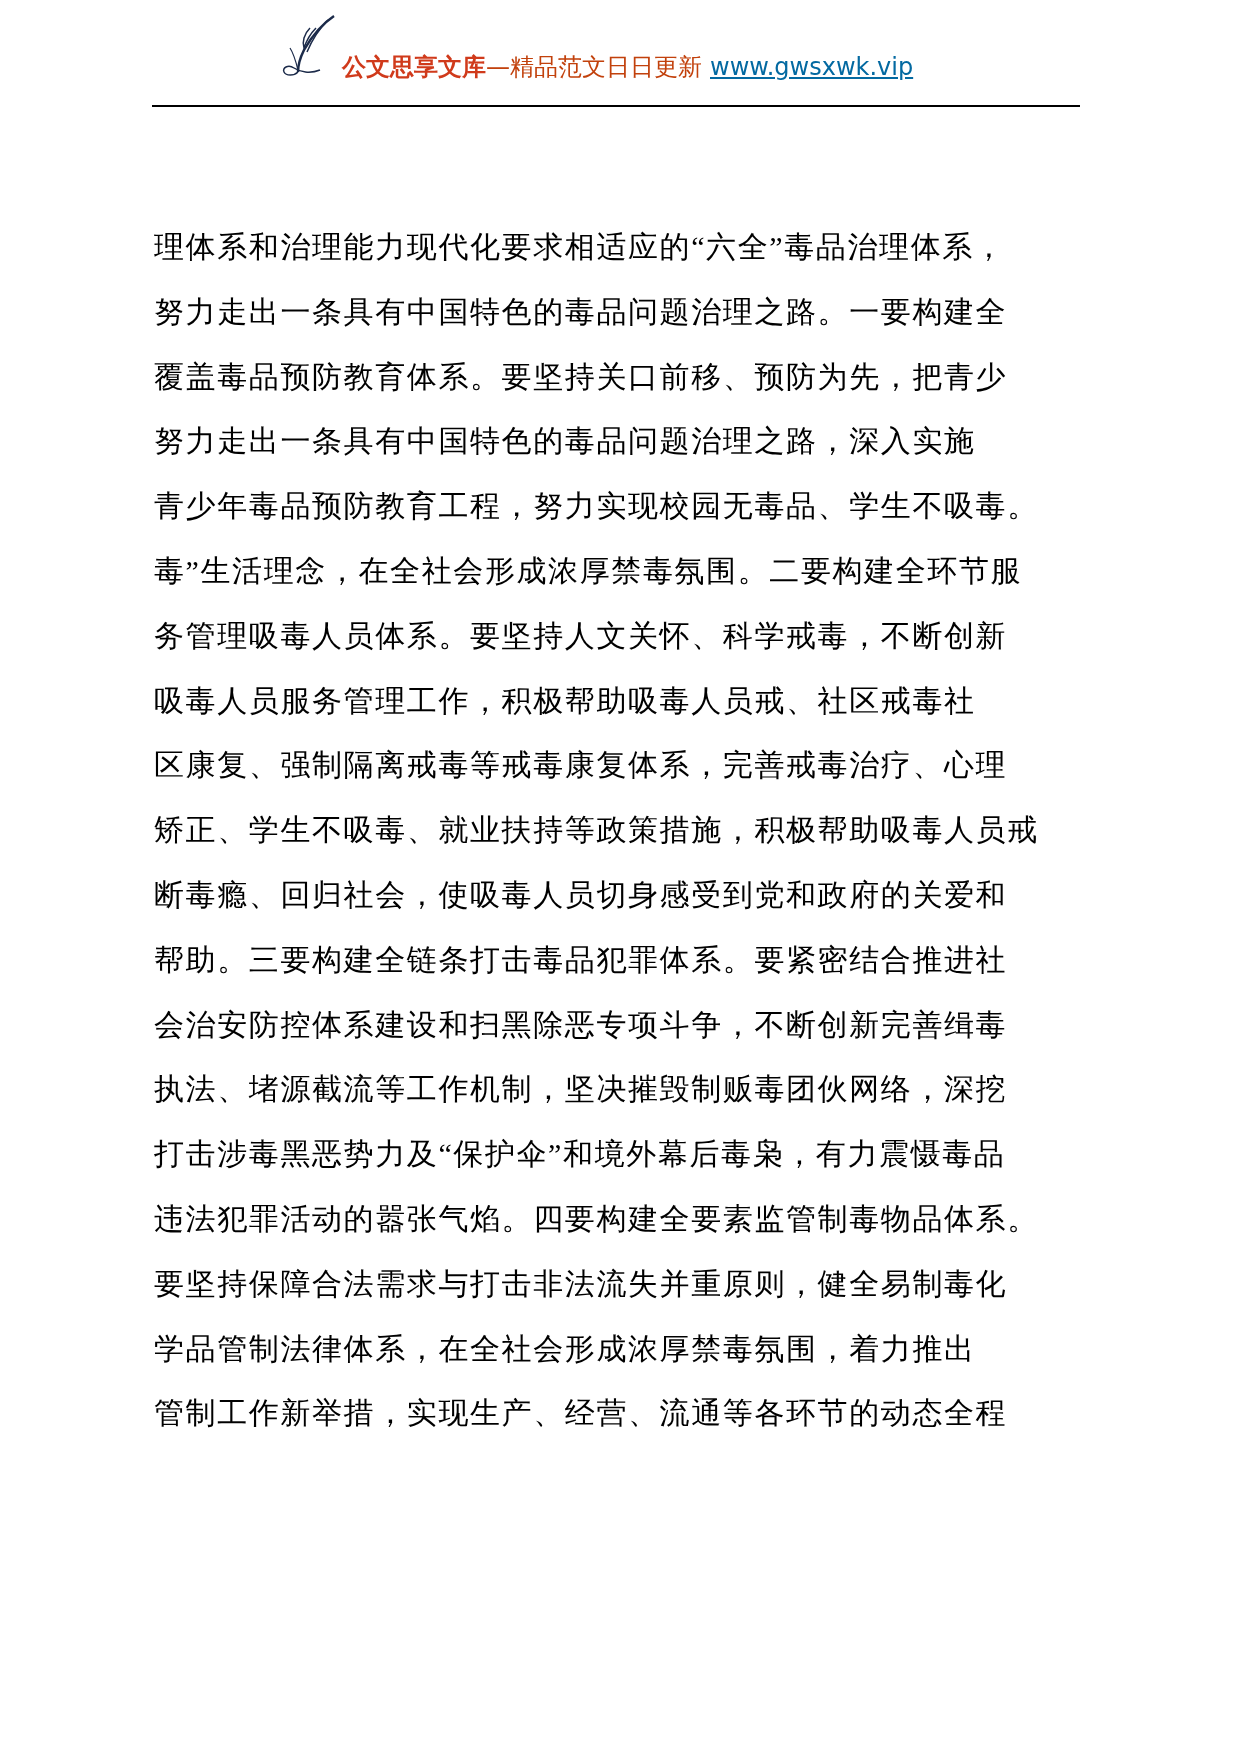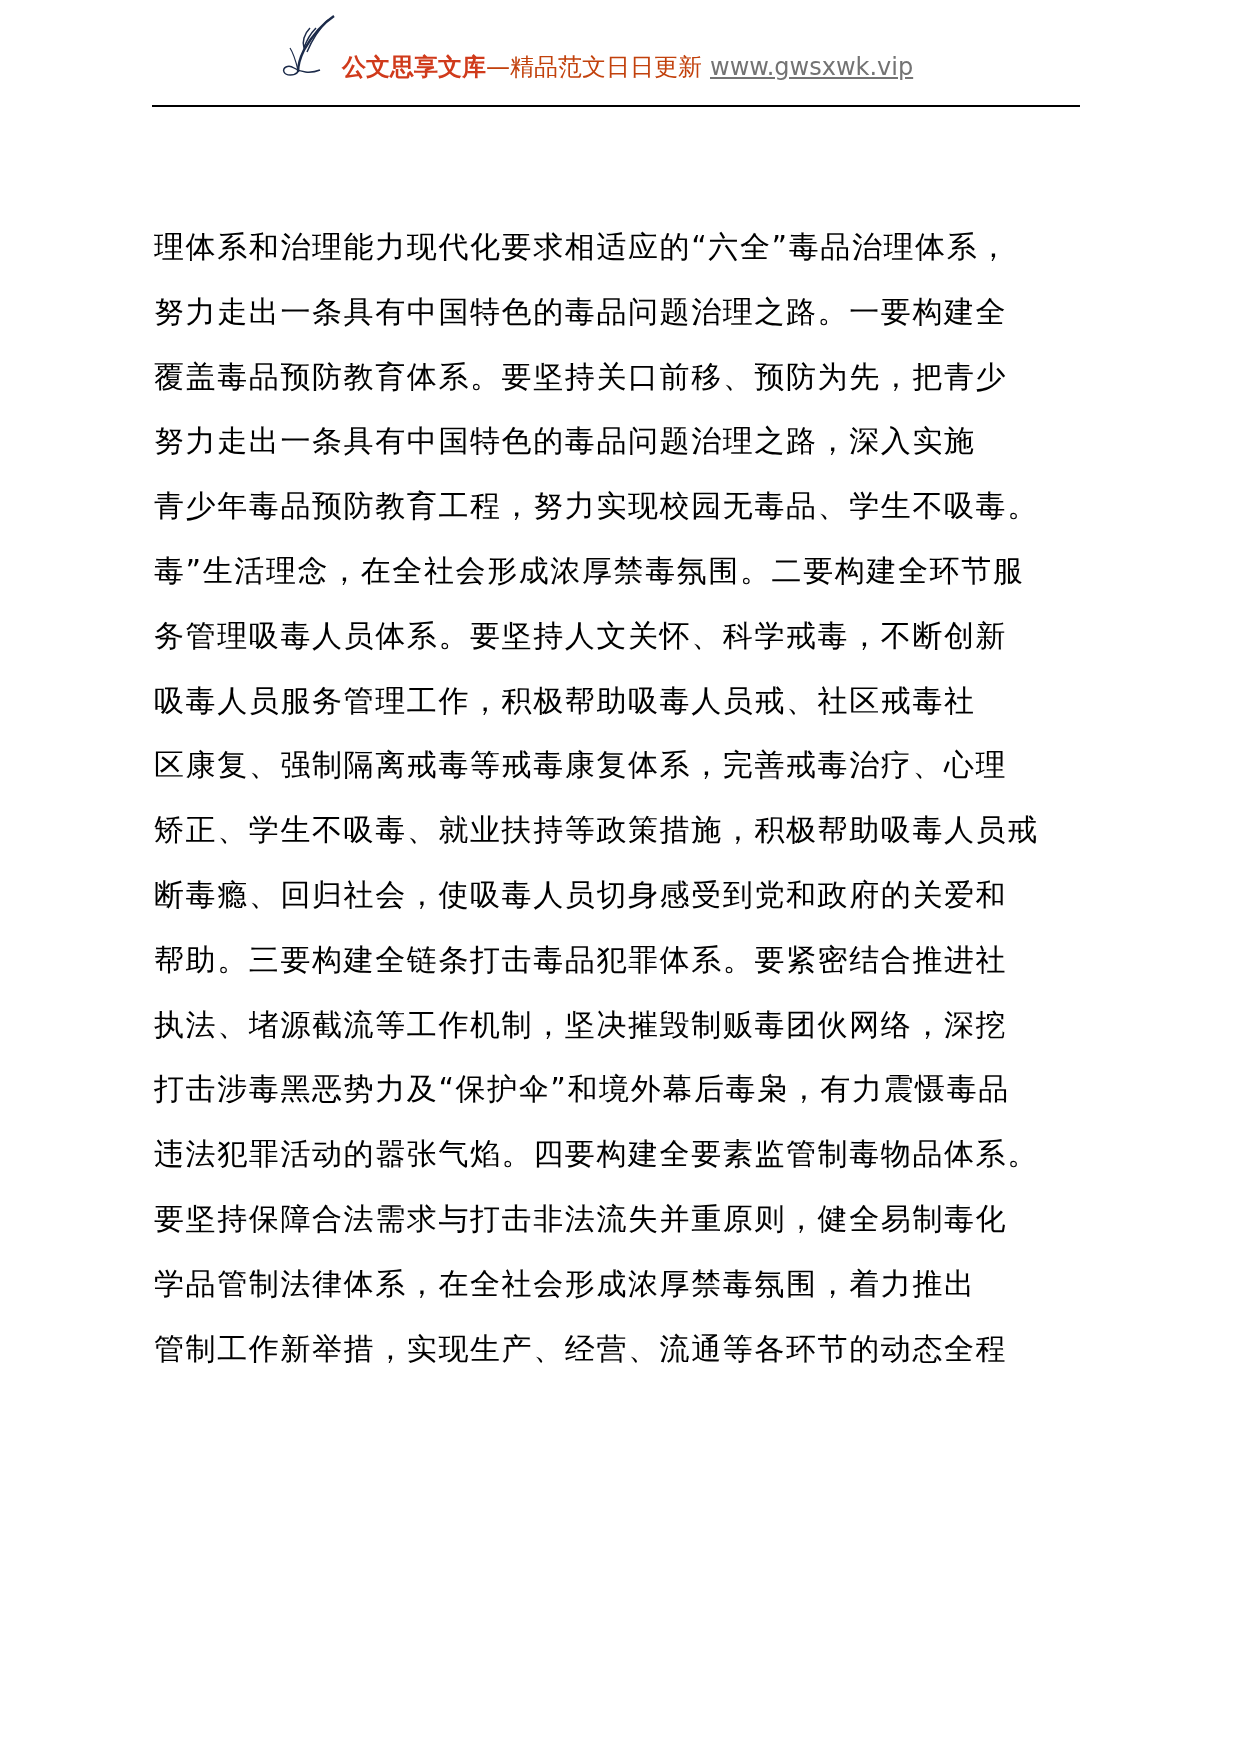--- a/index.html
+++ b/index.html
@@ -3,23 +3,23 @@
   <meta charset="utf-8">
   <style>
     html, body { margin: 0; padding: 0; background: #ffffff; }
     body { width: 1240px; height: 1754px; position: relative; overflow: hidden;
            font-family: "DejaVu Sans", sans-serif; color: #000; }
     .header { position: absolute; left: 0; top: 0; width: 1240px; height: 110px; }
     .logo { position: absolute; left: 276px; top: 14px; width: 70px; height: 66px; }
     .header-text { position: absolute; left: 342px; top: 50px; font-size: 24px; line-height: 34px; white-space: nowrap; }
     .brand { color: #d03a1b; font-weight: bold; }
     .tagline { color: #c2410c; }
-    .site-link { color: #737373; text-decoration: underline; margin-left: 8px; }
+    .site-link { color: #0369a1; text-decoration: underline; margin-left: 8px; }
     .rule { position: absolute; left: 152px; top: 105px; width: 928px; height: 0; border-top: 2px solid #000; }
-    .body-text { position: absolute; left: 154px; top: 215px; width: 940px; }
+    .body-text { position: absolute; left: 154px; top: 215px; width: 940px; font-family: Liberation Serif, serif; }
     .line { font-size: 30px; line-height: 64.8px; height: 64.8px; white-space: nowrap; letter-spacing: 1.6px; }
   </style>
 </head>
 <body>
 
 <div class="header">
   <svg class="logo" viewBox="0 0 70 66">
     <path d="M58 2 C46 10 36 22 28 36 C24 44 22 52 22 58" stroke="#1c2b4a" stroke-width="2.5" fill="none"></path>
     <path d="M52 6 C44 14 36 26 31 38" stroke="#1c2b4a" stroke-width="1.5" fill="none"></path>
     <path d="M40 14 C34 20 30 28 28 34 C26 28 28 20 34 14" stroke="#1c2b4a" stroke-width="1.5" fill="none"></path>
@@ -38,19 +38,20 @@
   <div class="line">覆盖毒品预防教育体系。要坚持关口前移、预防为先，把青少</div>
   <div class="line">努力走出一条具有中国特色的毒品问题治理之路，深入实施</div>
   <div class="line">青少年毒品预防教育工程，努力实现校园无毒品、学生不吸毒。</div>
   <div class="line">毒”生活理念，在全社会形成浓厚禁毒氛围。二要构建全环节服</div>
   <div class="line">务管理吸毒人员体系。要坚持人文关怀、科学戒毒，不断创新</div>
   <div class="line">吸毒人员服务管理工作，积极帮助吸毒人员戒、社区戒毒社</div>
   <div class="line">区康复、强制隔离戒毒等戒毒康复体系，完善戒毒治疗、心理</div>
   <div class="line">矫正、学生不吸毒、就业扶持等政策措施，积极帮助吸毒人员戒</div>
   <div class="line">断毒瘾、回归社会，使吸毒人员切身感受到党和政府的关爱和</div>
   <div class="line">帮助。三要构建全链条打击毒品犯罪体系。要紧密结合推进社</div>
+  <div class="line">会治安防控体系建设和扫黑除恶专项斗争，不断创新完善缉毒</div>
   <div class="line">执法、堵源截流等工作机制，坚决摧毁制贩毒团伙网络，深挖</div>
   <div class="line">打击涉毒黑恶势力及“保护伞”和境外幕后毒枭，有力震慑毒品</div>
   <div class="line">违法犯罪活动的嚣张气焰。四要构建全要素监管制毒物品体系。</div>
   <div class="line">要坚持保障合法需求与打击非法流失并重原则，健全易制毒化</div>
   <div class="line">学品管制法律体系，在全社会形成浓厚禁毒氛围，着力推出</div>
   <div class="line">管制工作新举措，实现生产、经营、流通等各环节的动态全程</div>
 </div>
 
 </body></html>

